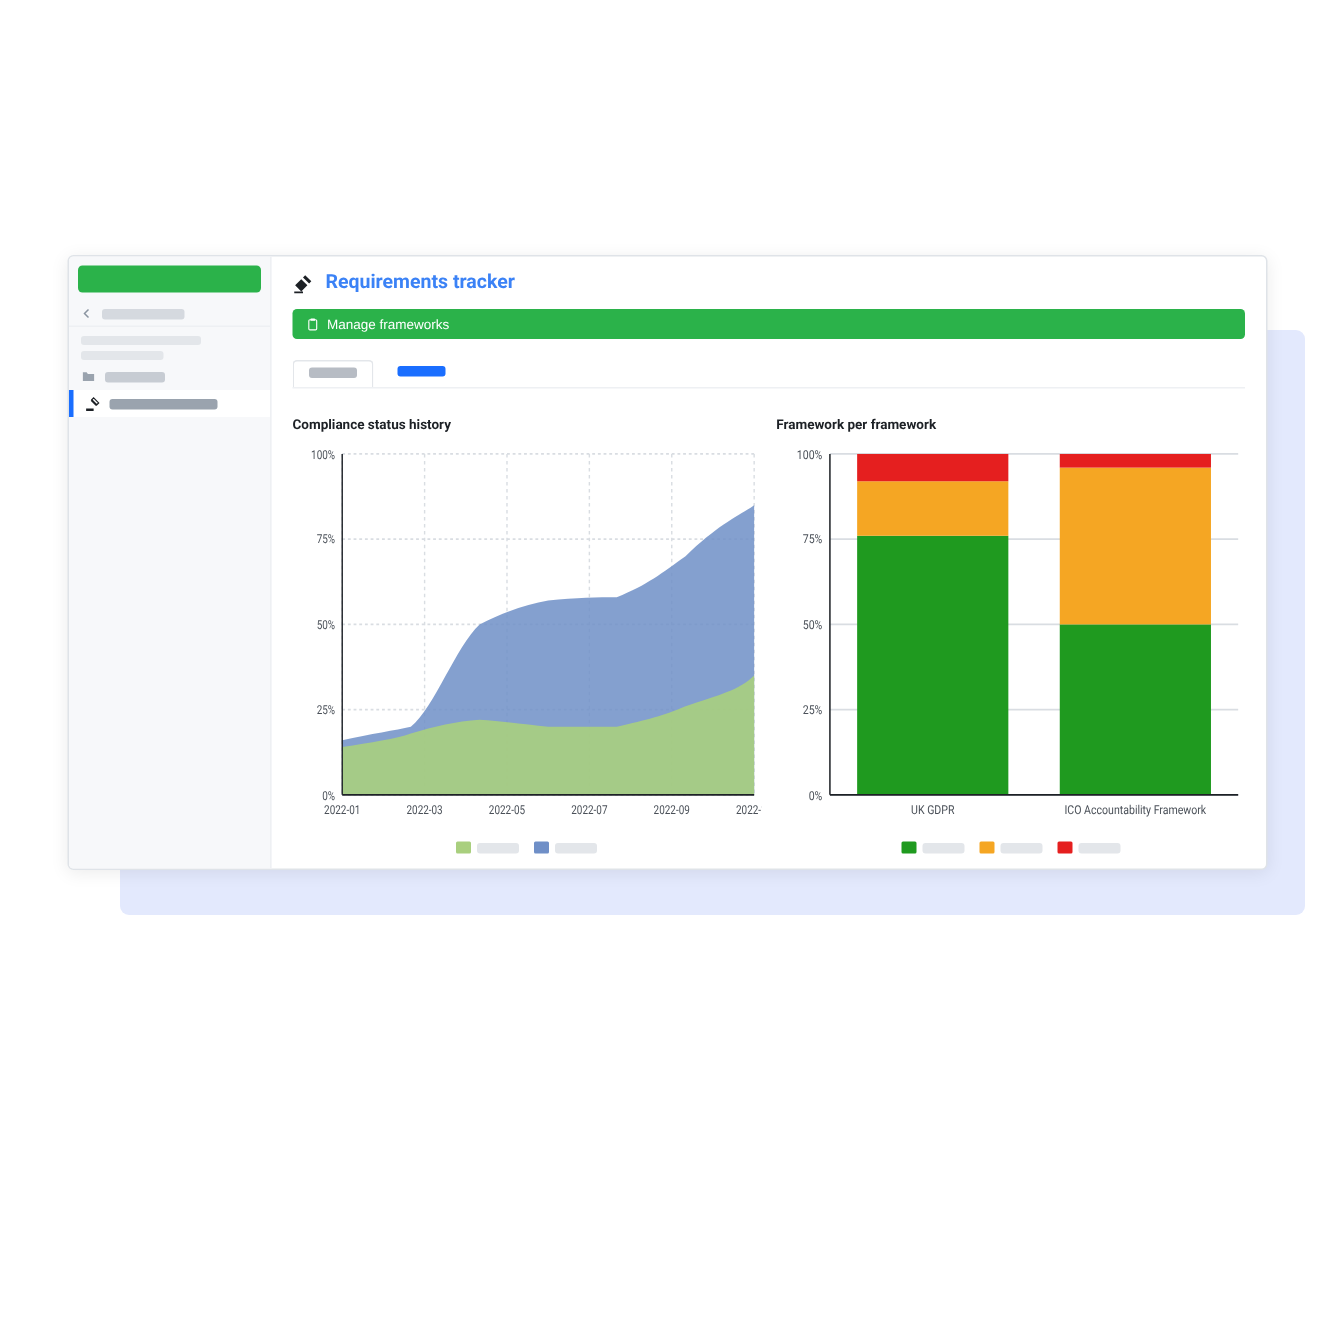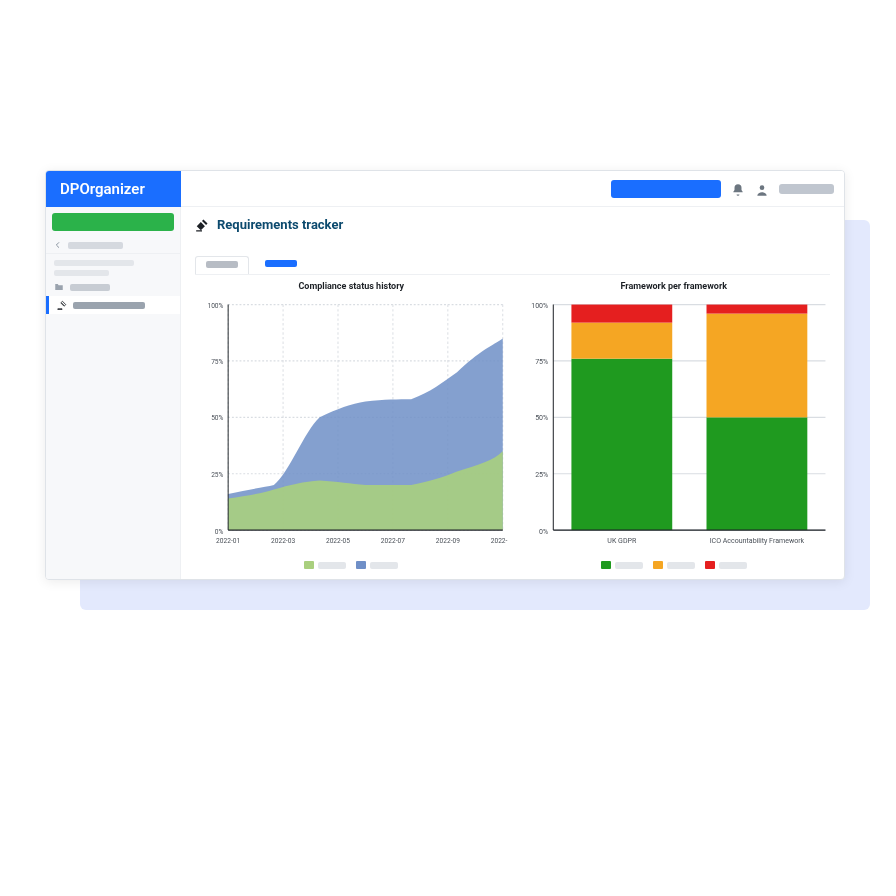--- a/index.html
+++ b/index.html
@@ -125,21 +125,21 @@
   overflow: hidden;
   display: flex;
   flex-direction: column;
 }
 .page-head {
   display: flex; align-items: center; gap: 8px;
   margin-bottom: 10px;
 }
 .page-head .gavel { width: 14px; height: 14px; }
 .page-title {
-  font-size: 13px; font-weight: 700; color: #0c4a6e;
+  font-size: 13px; font-weight: 700; color: #3b82f6;
 }
 .manage-btn {
   background: #2bb24a;
   color: #fff;
   border: none;
   font-size: 9px;
   padding: 5px 9px;
   border-radius: 3px;
   display: inline-flex; align-items: center; gap: 5px;
   cursor: pointer;
@@ -171,23 +171,24 @@
 }
 .chart-panel {
   flex: 1;
   display: flex;
   flex-direction: column;
   min-width: 0;
 }
 .chart-title {
   font-size: 9px;
   font-weight: 700;
-  text-align: center;
+  text-align: left;
   color: #1d2126;
   margin-bottom: 2px;
+  margin-top: 14px;
 }
 .chart-area {
   flex: 1;
   position: relative;
 }
 .chart-area svg { width: 100%; height: 100%; display: block; }
 .axis-label { font-size: 7px; fill: #4a5058; }
 .grid-line { stroke: #d9dde2; stroke-width: 1; stroke-dasharray: 2 2; }
 .legend {
   display: flex; justify-content: center; gap: 10px;
@@ -196,37 +197,20 @@
 .legend-item { display: flex; align-items: center; gap: 4px; }
 .swatch { width: 10px; height: 8px; border-radius: 1px; }
 .legend-ph { width: 28px; height: 7px; background: #e3e6ea; border-radius: 2px; }
 </style>
 </head>
 <body>
 
 <div class="backdrop"></div>
 
 <div class="app-window">
-  <div class="topbar">
-    <div class="brand">DPOrganizer</div>
-    <div class="topbar-spacer"></div>
-    <div class="topbar-pill"></div>
-    <span class="icon-bell">
-      <svg viewBox="0 0 24 24" fill="#6c7680">
-          <path d="M12 2a6 6 0 0 0-6 6v4l-2 3v1h16v-1l-2-3V8a6 6 0 0 0-6-6zm0 20a2.5 2.5 0 0 0 2.5-2.5h-5A2.5 2.5 0 0 0 12 22z"></path>
-        </svg>
-    </span>
-    <span class="icon-user">
-      <svg viewBox="0 0 24 24" fill="#6c7680">
-          <circle cx="12" cy="8" r="4"></circle>
-          <path d="M4 22c0-4 4-6 8-6s8 2 8 6"></path>
-        </svg>
-    </span>
-    <div class="user-placeholder"></div>
-  </div>
 
   <div class="body">
     <div class="sidebar">
       <div class="sidebar-green"></div>
       <div class="sidebar-back">
         <svg width="8" height="8" viewBox="0 0 24 24">
             <path d="M15 4l-8 8 8 8" stroke="#8a94a0" stroke-width="3" fill="none"></path>
           </svg>
         <div class="ph"></div>
       </div>
@@ -248,20 +232,27 @@
       </div>
     </div>
 
     <div class="main">
       <div class="page-head">
         <svg class="gavel" viewBox="0 0 24 24">
             <path d="M2 21h10v2H2zM14.5 2.5l7 7-2.5 2.5-7-7zM10 7l7 7-7 7-7-7z" fill="#1d2126"></path>
           </svg>
         <div class="page-title">Requirements tracker</div>
       </div>
+      <button class="manage-btn">
+        <svg class="ico" viewBox="0 0 24 24">
+            <rect x="5" y="3" width="14" height="18" rx="2" fill="none" stroke="#fff" stroke-width="2"></rect>
+            <rect x="8" y="1" width="8" height="4" rx="1" fill="#fff"></rect>
+          </svg>
+        <span>Manage frameworks</span>
+      </button>
 
       <div class="tabs">
         <div class="tab active">
             <div class="ph"></div>
           </div>
         <div class="tab inactive">
             <div class="ph"></div>
           </div>
       </div>
 

